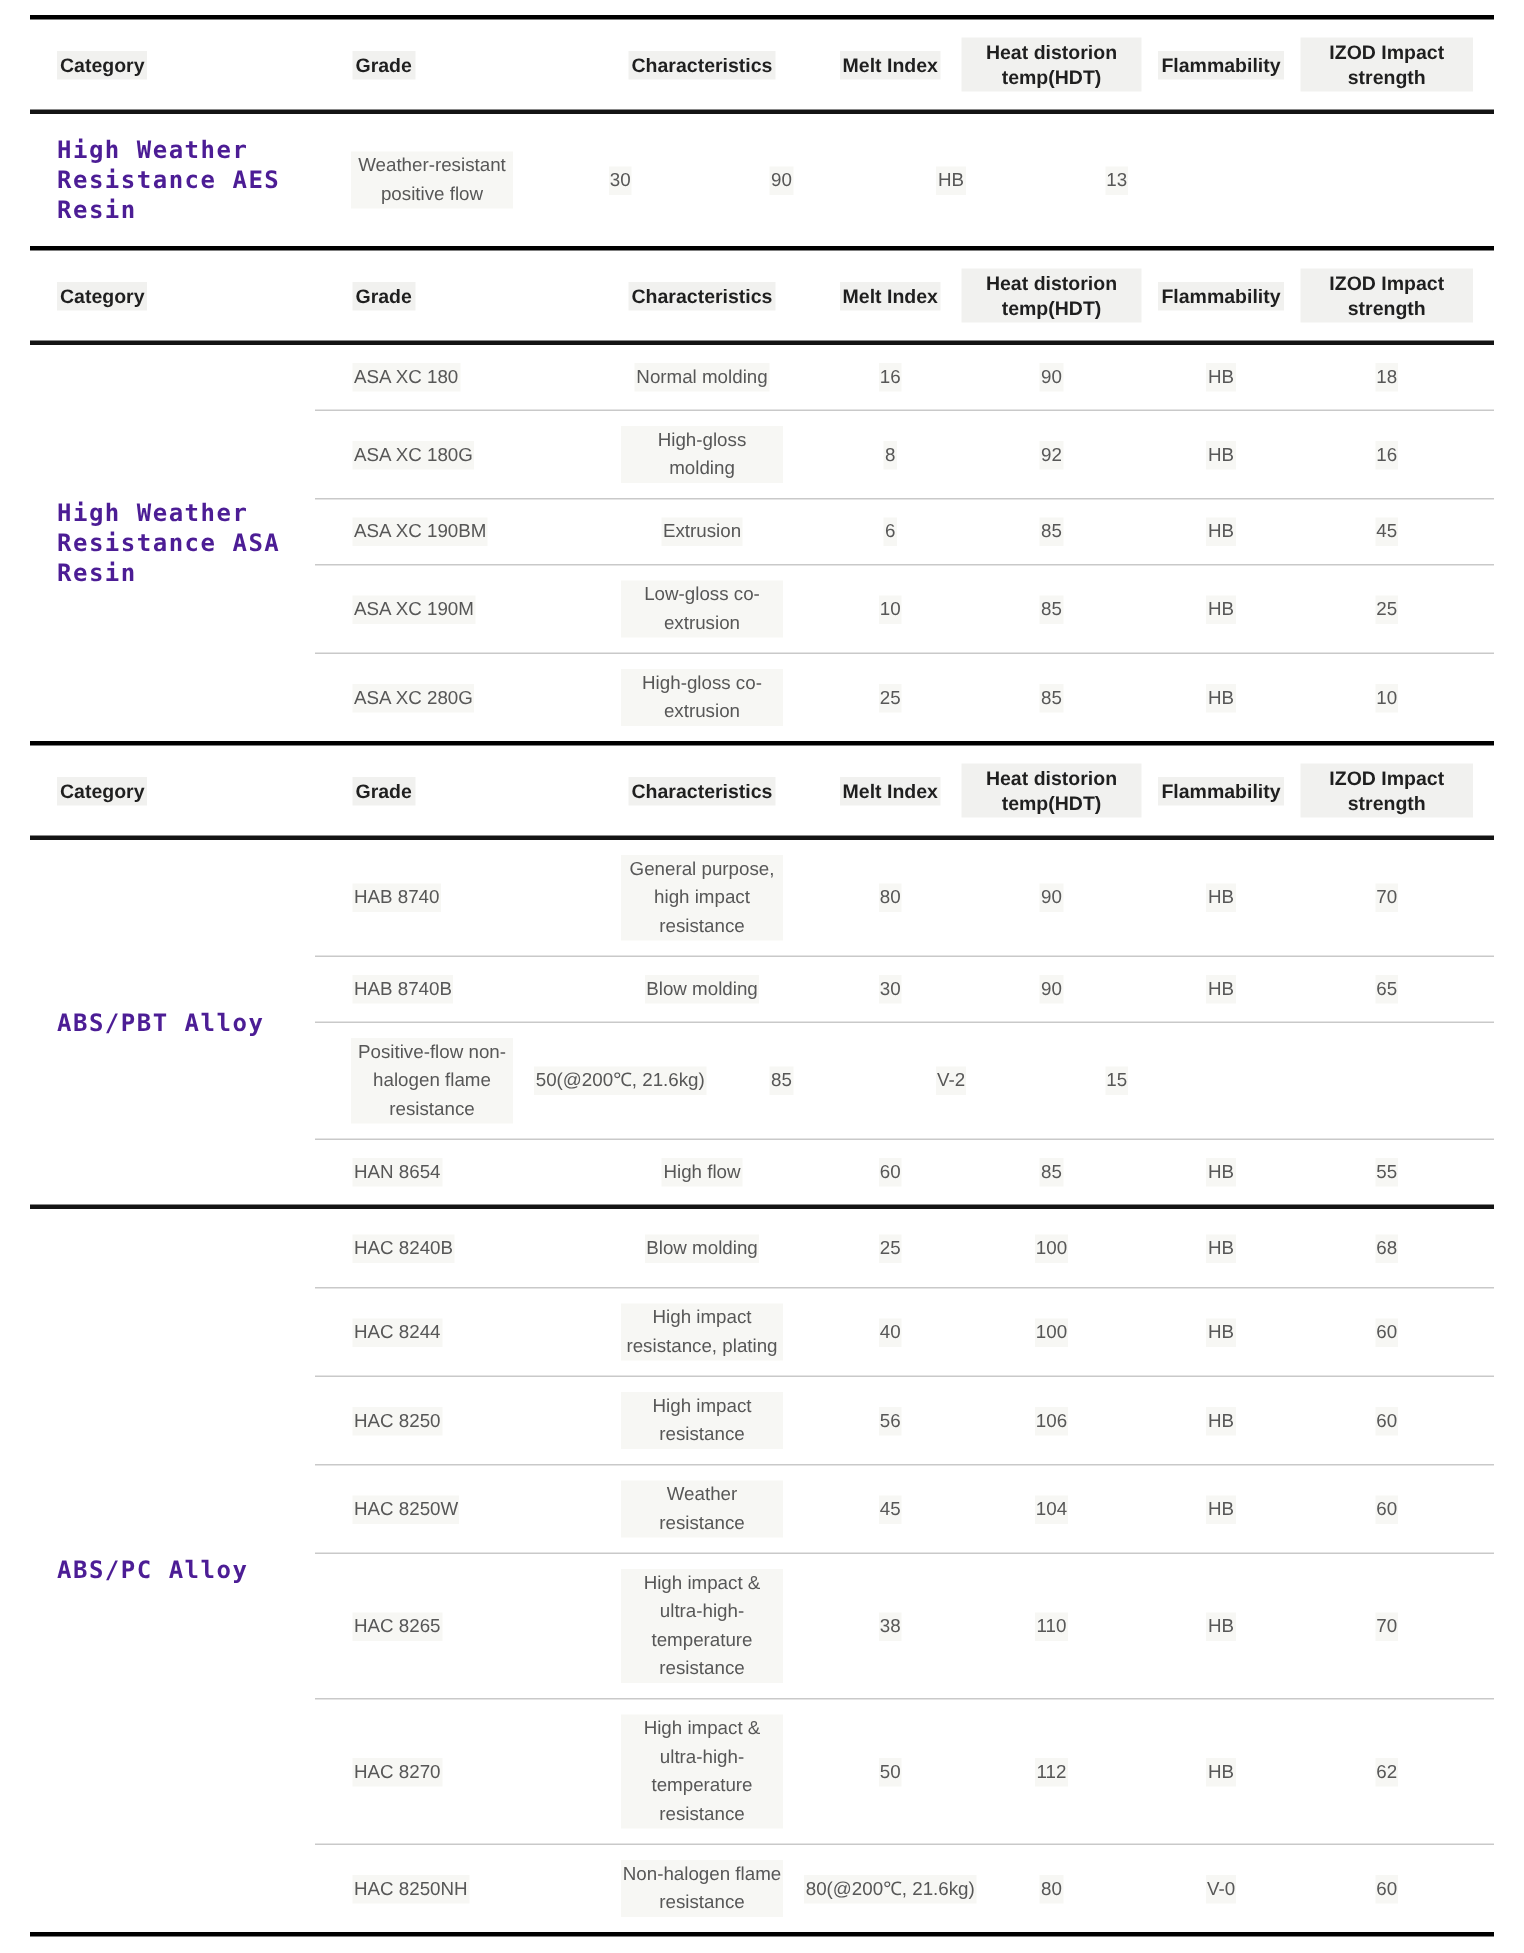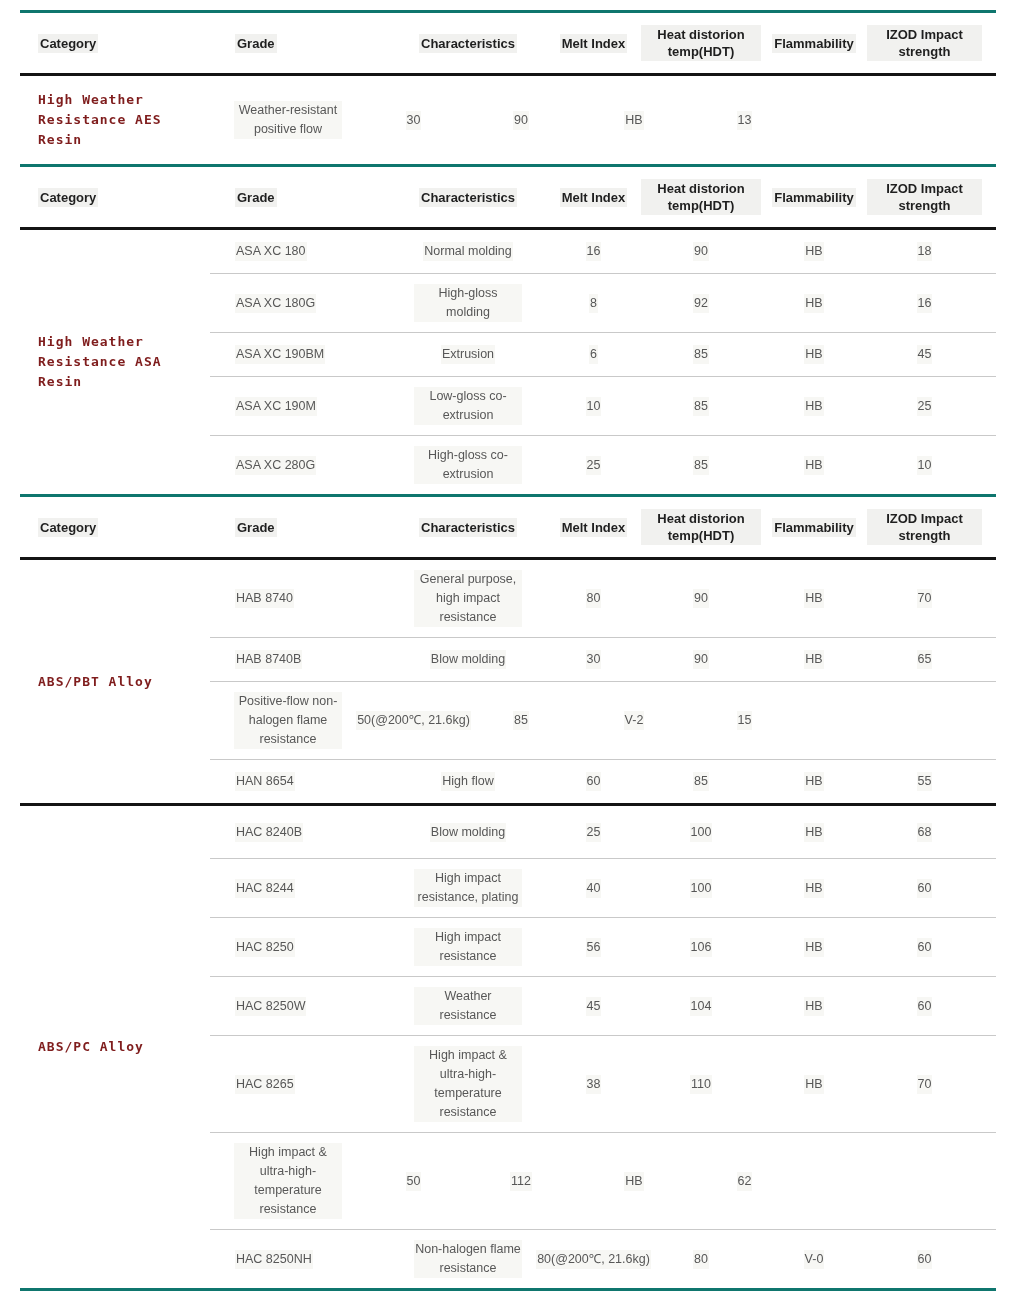--- a/index.html
+++ b/index.html
@@ -10,21 +10,21 @@
     box-sizing:border-box;
     padding:10px 20px 14px 20px;
     position:relative;
     background:#ffffff;
   }
   
   .thead{
     display:flex;
     align-items:center;
     height:60px;
-    border-top:3px solid #0f766e;
+    border-top:3px solid #000000;
     border-bottom:3px solid #141414;
   }
   .hcell{
     display:flex;
     align-items:center;
     justify-content:center;
     text-align:center;
     font-weight:bold;
     font-size:13px;
     color:#1f1f1f;
@@ -45,23 +45,23 @@
   
   .section{display:flex;}
   .section.thick-top{border-top:3px solid #141414;}
   .cat-cell{
     width:190px;flex:none;
     display:flex;align-items:center;
     box-sizing:border-box;
     padding:10px 8px 10px 18px;
     font-family:"DejaVu Sans Mono",monospace;
     font-weight:bold;
-    font-size:13px;
+    font-size:16px;
     letter-spacing:1px;
-    color:#7f1d1d;
+    color:#4c1d95;
     line-height:20px;
   }
   .rows{flex:1;display:flex;flex-direction:column;}
   .row{display:flex;align-items:center;min-height:43px;}
   .row + .row{border-top:1px solid #c9c9c9;}
   .section-0 .row{min-height:88px;}
   .section-3 .row{min-height:52px;}
   .cell{
     display:flex;align-items:center;justify-content:center;
     text-align:center;
@@ -464,20 +464,23 @@
               <span class="tl">110</span>
             </div>
             <div class="cell col-flam">
               <span class="tl">HB</span>
             </div>
             <div class="cell col-izod">
               <span class="tl">70</span>
             </div>
           </div>
           <div class="row">
+            <div class="cell col-grade">
+              <span class="tl">HAC 8270</span>
+            </div>
             <div class="cell col-char">
               <span class="tl">High impact &amp; ultra-high-temperature resistance</span>
             </div>
             <div class="cell col-melt">
               <span class="tl">50</span>
             </div>
             <div class="cell col-hdt">
               <span class="tl">112</span>
             </div>
             <div class="cell col-flam">

